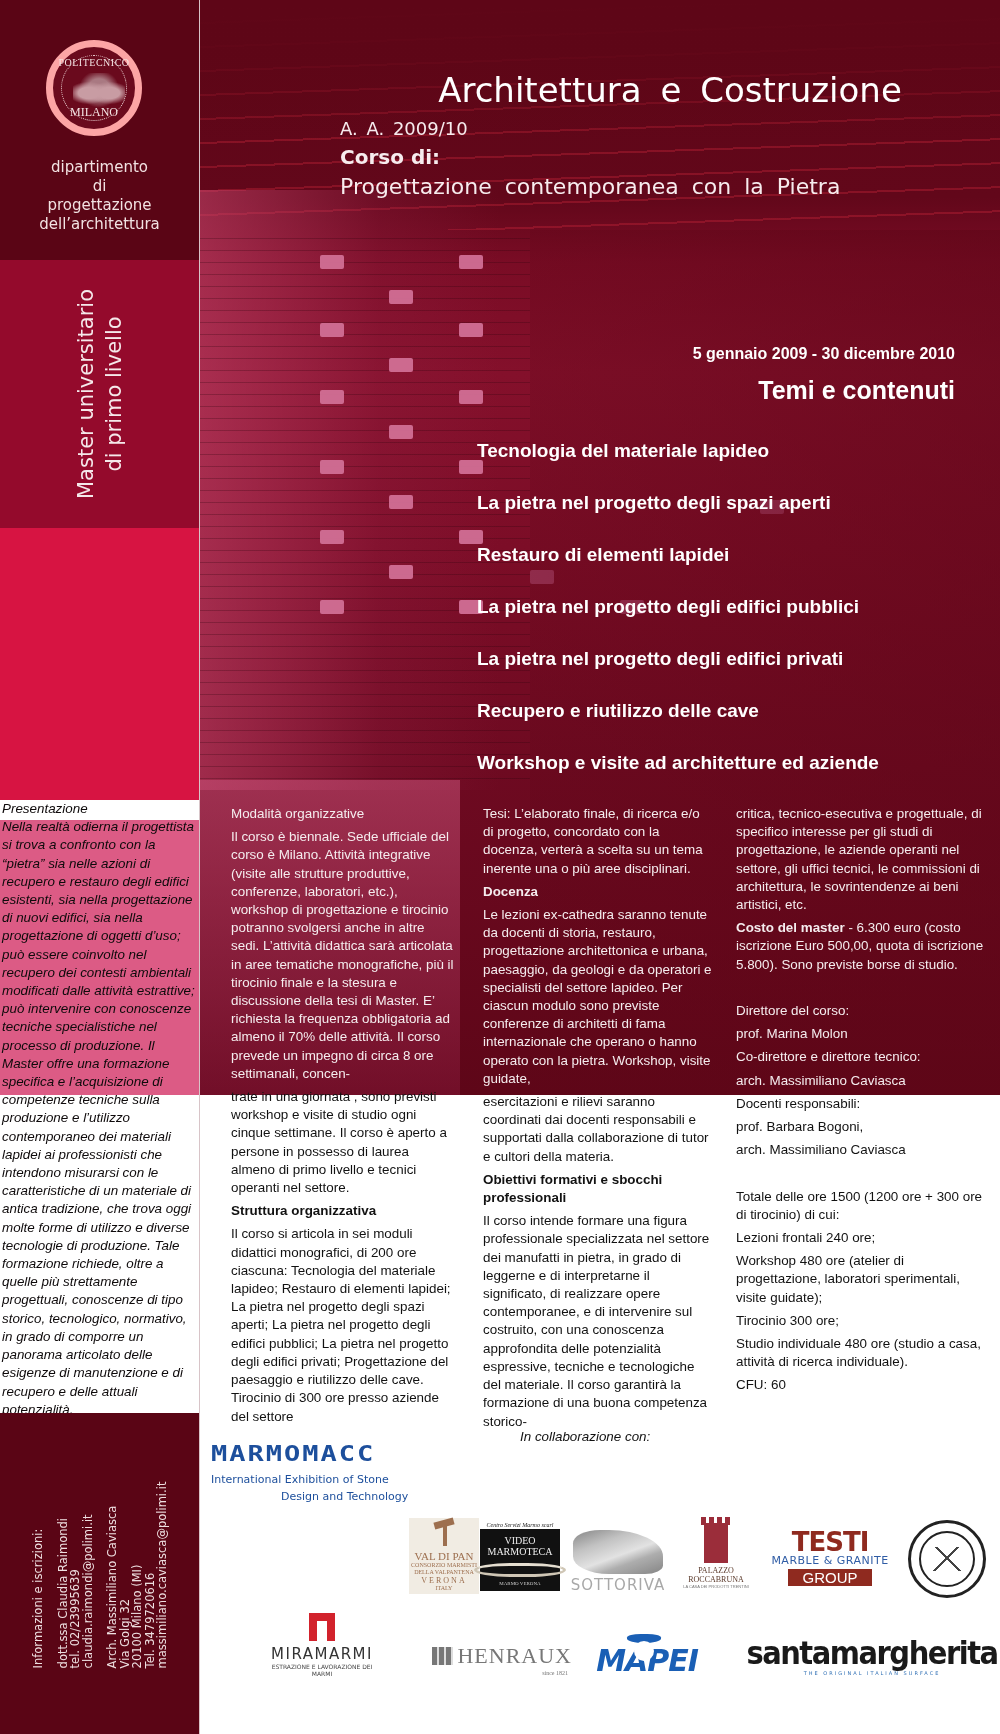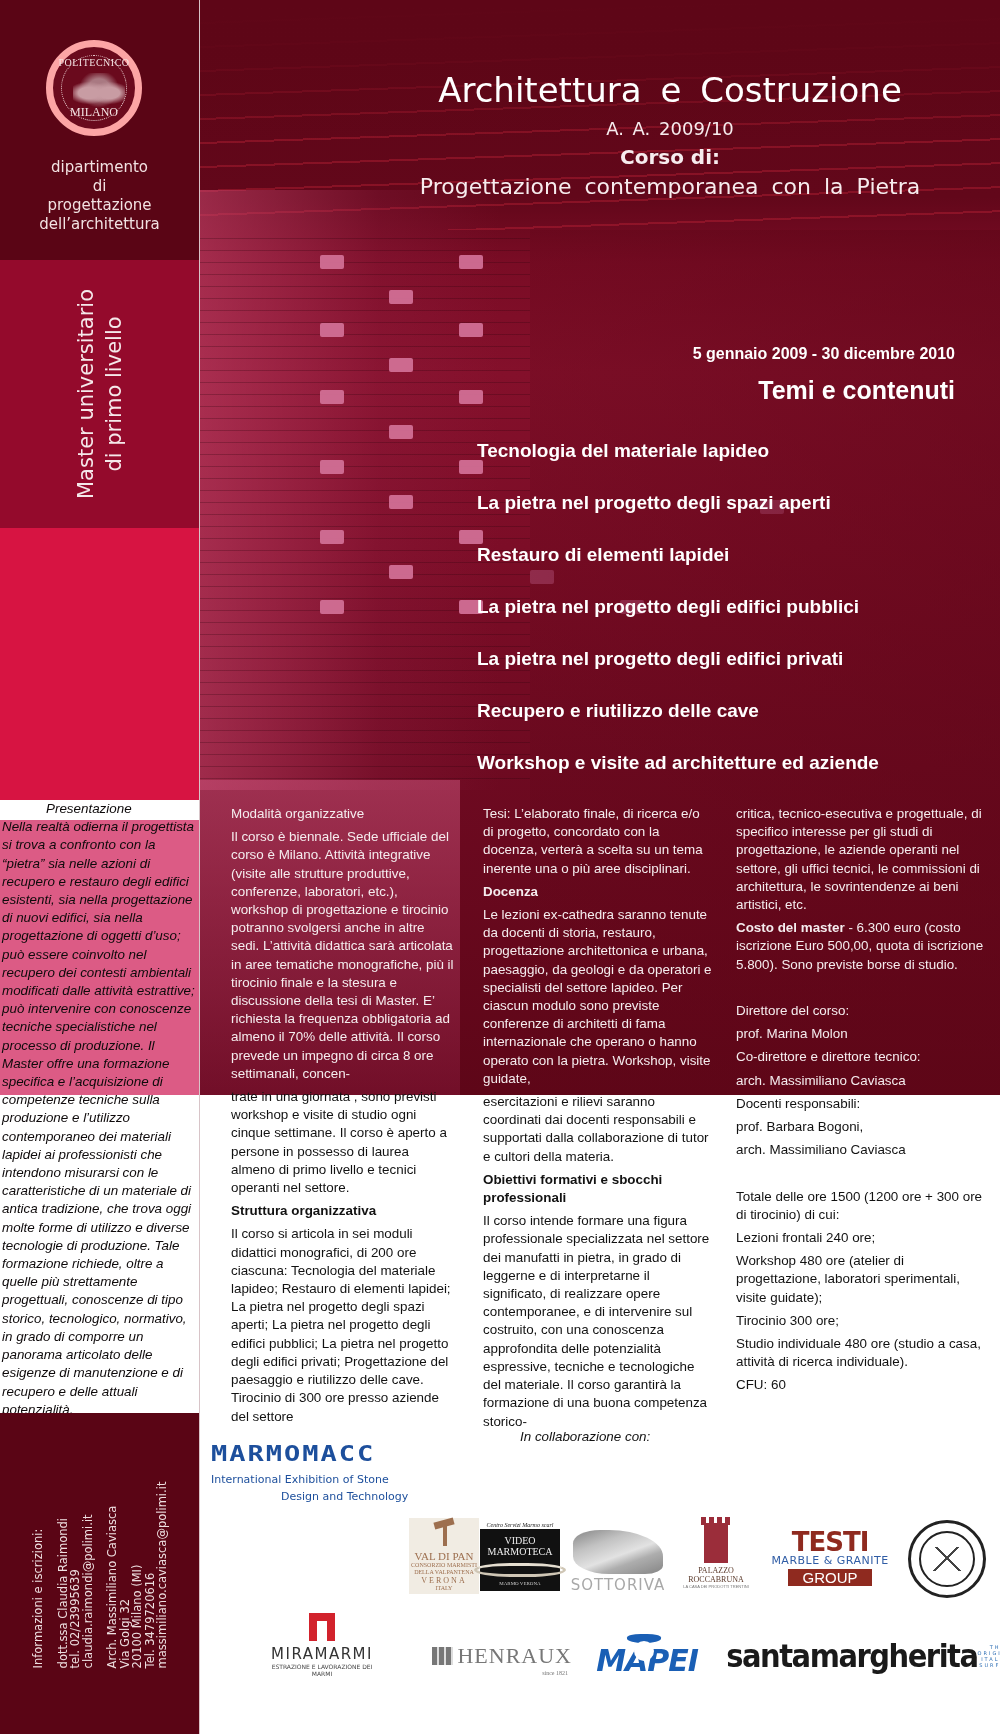--- a/index.html
+++ b/index.html
@@ -27,21 +27,21 @@
   .vertical-title { position:absolute; left:0; top:260px; width:199px; height:268px; }
   .vertical-title .rot { position:absolute; left:100px; top:134px; transform:translate(-50%,-50%) rotate(-90deg);
     white-space:nowrap; text-align:center; color:#f5e8ea; font-family:"DejaVu Sans", sans-serif;
     font-size:21px; line-height:28px; }
 
   .left-low { position:absolute; left:0; top:528px; width:199px; height:272px; background:#d71442; }
   .left-pres-bg { position:absolute; left:0; top:820px; width:199px; height:275px; background:#dc5b85; }
 
   .pres { position:absolute; left:2px; top:800px; width:197px; font-style:italic; font-size:13.4px;
     line-height:18.2px; color:#0e0a0b; }
-  .pres .head { display:block;margin-left:44px; }
+  .pres .head { display:block; }
 
   .left-bottom { position:absolute; left:0; top:1413px; width:199px; height:321px; background:#5a0515; }
   .contacts { position:absolute; left:100px; top:1575px; transform:translate(-50%,-50%) rotate(-90deg);
     white-space:nowrap; color:#eedfe0; font-family:"DejaVu Sans", sans-serif; font-size:11.5px; line-height:12.5px; }
   .contacts .gap { display:block; height:12px; }
 
   .vline { position:absolute; left:199px; top:0; width:1px; height:1734px; background:#d8c4c8; }
 
   
   .hero { position:absolute; left:200px; top:0; width:800px; height:1095px; overflow:hidden;
@@ -57,21 +57,21 @@
     background:repeating-linear-gradient(0deg, transparent 0 11px, rgba(40,0,10,0.25) 11px 12px); }
   .window { position:absolute; width:24px; height:14px; background:#d16f95; border-radius:2px; opacity:0.95; }
   .window.dim { background:#b04b74; opacity:0.7; }
   .hero-shade-right { position:absolute; left:330px; top:230px; width:470px; height:865px;
     background:linear-gradient(90deg, rgba(94,6,23,0.25), rgba(94,6,23,0.55)); }
   .hero-pinkfloor { position:absolute; left:0; top:780px; width:260px; height:315px;
     background:linear-gradient(180deg, rgba(200,80,120,0.55), rgba(150,30,70,0.35)); }
 
   .title { position:absolute; left:200px; top:70px; width:800px; text-align:center; color:#ffffff;
     font-family:"DejaVu Sans", sans-serif; font-size:34px; line-height:40px; word-spacing:8px; padding-left:140px; }
-  .sub { position:absolute; left:200px; width:800px; text-align:center; color:#f7ecee;
+  .sub { position:absolute; left:200px; width:800px; color:#f7ecee;
     font-family:"DejaVu Sans", sans-serif; padding-left:140px; }
   .sub.aa { top:118px; font-size:18px; word-spacing:3px; }
   .sub.corso { top:145px; font-size:20px;font-weight:bold; }
   .sub.prog { top:174px; font-size:22px; word-spacing:6px; }
 
   .dates { position:absolute; right:45px; top:345px; color:#fff; font-weight:bold; font-size:16px;text-align:center; }
   .temi { position:absolute; right:45px; top:376px; color:#fff; font-weight:bold; font-size:25px; }
   .themes { position:absolute; left:477px; top:440px; list-style:none; }
   .themes li { color:#fff; font-weight:bold; font-size:19px; height:52px; line-height:22px; }
 
@@ -134,21 +134,21 @@
   .miramarmi .name { font-family:"DejaVu Sans", sans-serif; font-size:15px; color:#333; letter-spacing:1.5px; }
   .miramarmi .small { font-family:"DejaVu Sans", sans-serif; font-size:6px; color:#444; }
   .henraux { left:416px; top:1636px; width:140px; height:40px; flex-direction:row;margin-left:16px; }
   .henraux .mark { width:26px; height:18px; background:repeating-linear-gradient(90deg, #777 0 5px, #ddd 5px 7px); margin-right:4px; }
   .henraux .name { font-family:"Liberation Serif", serif; font-size:22px; color:#777; letter-spacing:1px; }
   .henraux .since { position:absolute; right:4px; bottom:0; font-family:"Liberation Serif", serif; font-size:6px; color:#777; }
   .mapei { left:572px; top:1634px; width:150px; height:44px; flex-direction:column; }
   .mapei .mark { width:34px; height:34px; background:#1a5fb5; border-radius:40% 40% 50% 50%; margin-right:6px; position:relative; }
   .mapei .mark::after { content:""; position:absolute; left:7px; top:7px; width:20px; height:20px; border-radius:50%; background:#fff; }
   .mapei .name { font-family:"DejaVu Sans", sans-serif; font-weight:bold; font-style:italic; font-size:30px; color:#1a5fb5; letter-spacing:-1px; }
-  .santa { left:756px; top:1632px; width:232px; height:48px; flex-direction:row; }
+  .santa { left:756px; top:1632px; width:232px; height:48px; flex-direction:column; }
   .santa .name { font-family:"DejaVu Sans", sans-serif; font-weight:bold; font-size:29px; color:#1a1a1a; letter-spacing:-1.5px; transform:scaleY(1.1); }
   .santa .tag { font-family:"DejaVu Sans", sans-serif; font-size:5px; color:#2f6fb5; letter-spacing:2px; }
 </style>
 </head>
 <body>
 
 <div class="left-top">
   <div class="logo-seal">
     <div class="inner"></div>
     <div class="top-txt">POLITECNICO</div>

